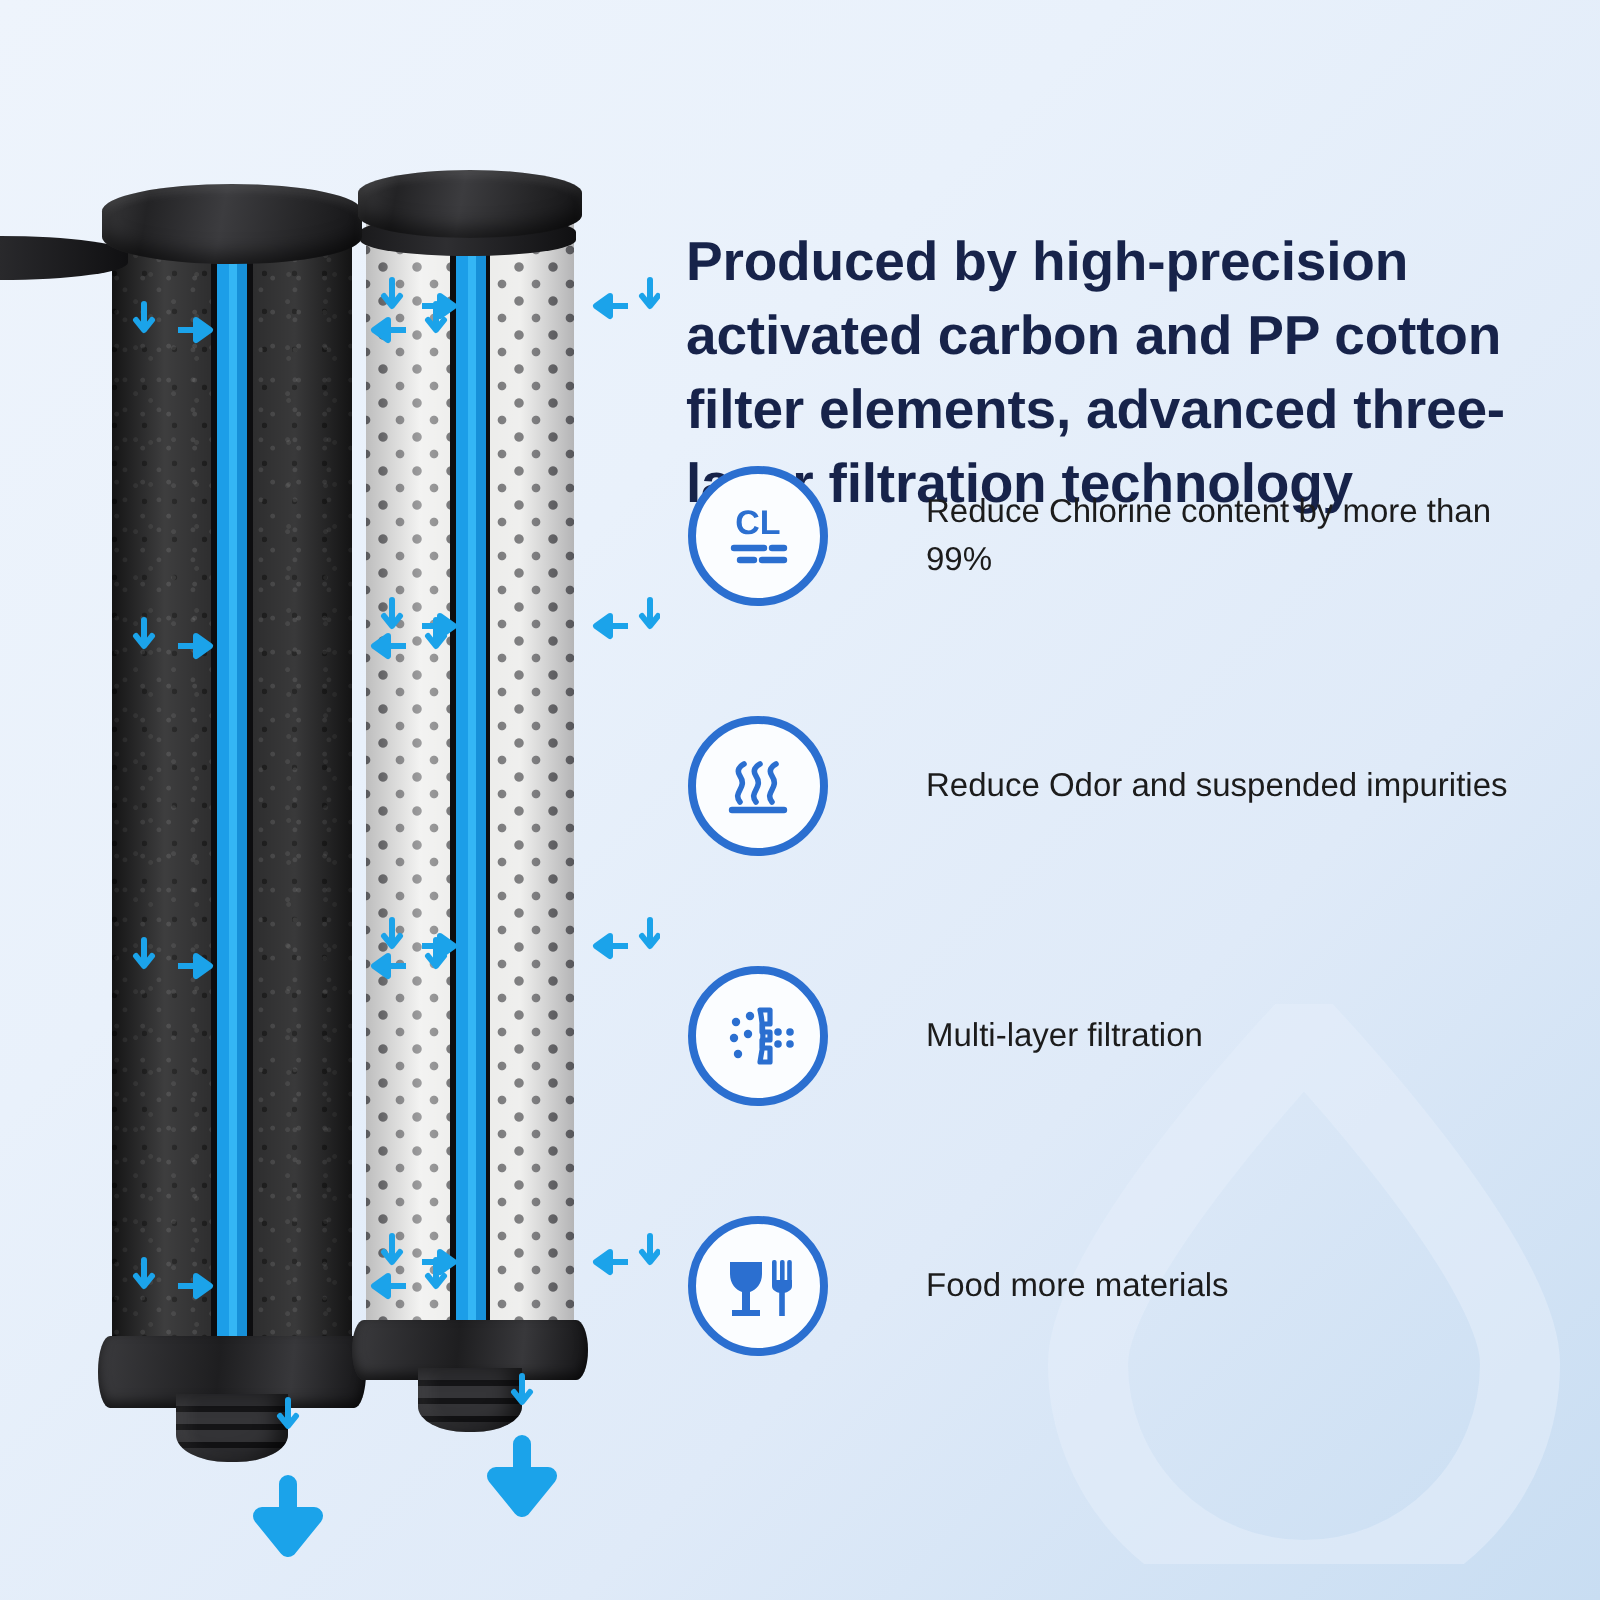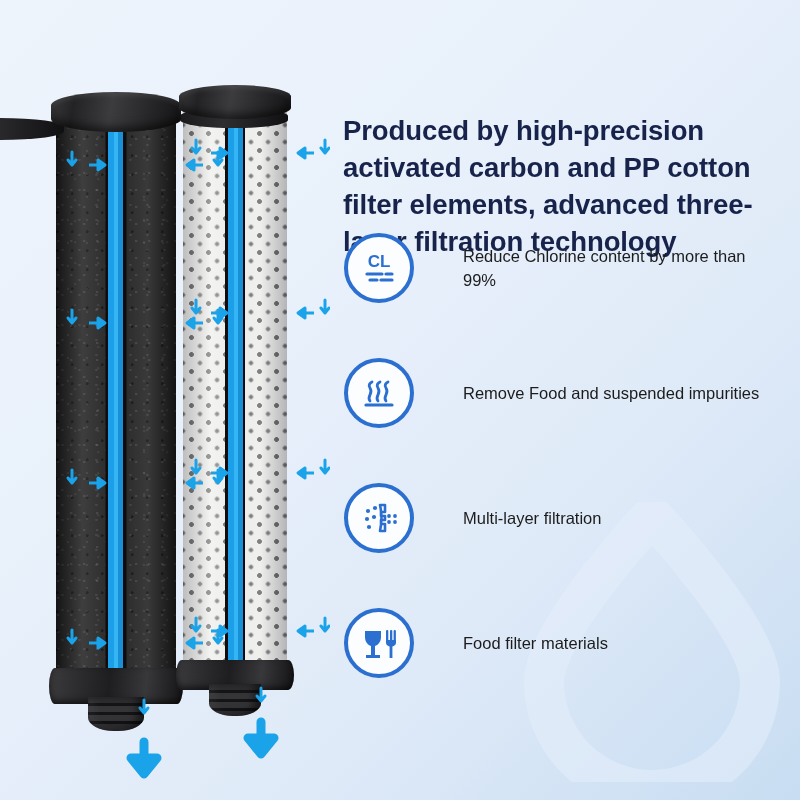--- a/index.html
+++ b/index.html
@@ -219,21 +219,21 @@
         <div class="ficon">
           <svg width="46" height="46" viewBox="0 0 46 46">
             <g fill="none" stroke="#2b6fd0" stroke-width="2.8" stroke-linecap="round">
               <path d="M14 31 C10 26 18 24 14 18 C12 15 14 13 16 12"></path>
               <path d="M22 31 C18 26 26 24 22 18 C20 15 22 13 24 12"></path>
               <path d="M30 31 C26 26 34 24 30 18 C28 15 30 13 32 12"></path>
               <line x1="10" y1="35" x2="36" y2="35" stroke-width="3.2"></line>
             </g>
           </svg>
         </div>
-        <div class="ftext">Remove Food and suspended impurities</div>
+        <div class="ftext">Reduce Odor and suspended impurities</div>
       </div>
 
       <div class="feature">
         <div class="ficon">
           <svg width="46" height="46" viewBox="0 0 46 46">
             <path d="M24 10 h5 v7 h-4 v4 h4 v4 h-4 v4 h4 v7 h-5 C26 27 26 19 24 10 Z" fill="none" stroke="#2b6fd0" stroke-width="2.6" stroke-linejoin="round"></path>
             <g fill="#2b6fd0">
               <circle cx="12" cy="16" r="2.1"></circle>
                 <circle cx="19" cy="13" r="2.1"></circle>
               <circle cx="11" cy="24" r="2.1"></circle>
@@ -254,18 +254,18 @@
           <svg width="46" height="46" viewBox="0 0 46 46">
             <g fill="#2b6fd0">
               <path d="M9 11 h16 v6 c0 5 -3 8 -6 9 v9 h5 v3 h-14 v-3 h5 v-9 c-3 -1 -6 -4 -6 -9 Z"></path>
               <rect x="30" y="10" width="2.3" height="11" rx="1"></rect>
               <rect x="34" y="10" width="2.3" height="11" rx="1"></rect>
               <rect x="37.6" y="10" width="2.3" height="11" rx="1"></rect>
               <path d="M30 20 h10 v3 c0 2 -2 3 -3.6 3.4 V38 h-2.8 V26.4 C31.9 26 30 25 30 23 Z"></path>
             </g>
           </svg>
         </div>
-        <div class="ftext">Food filter materials</div>
+        <div class="ftext">Food more materials</div>
       </div>
 
     </div>
   </div>
 </div>
 
 </body></html>

